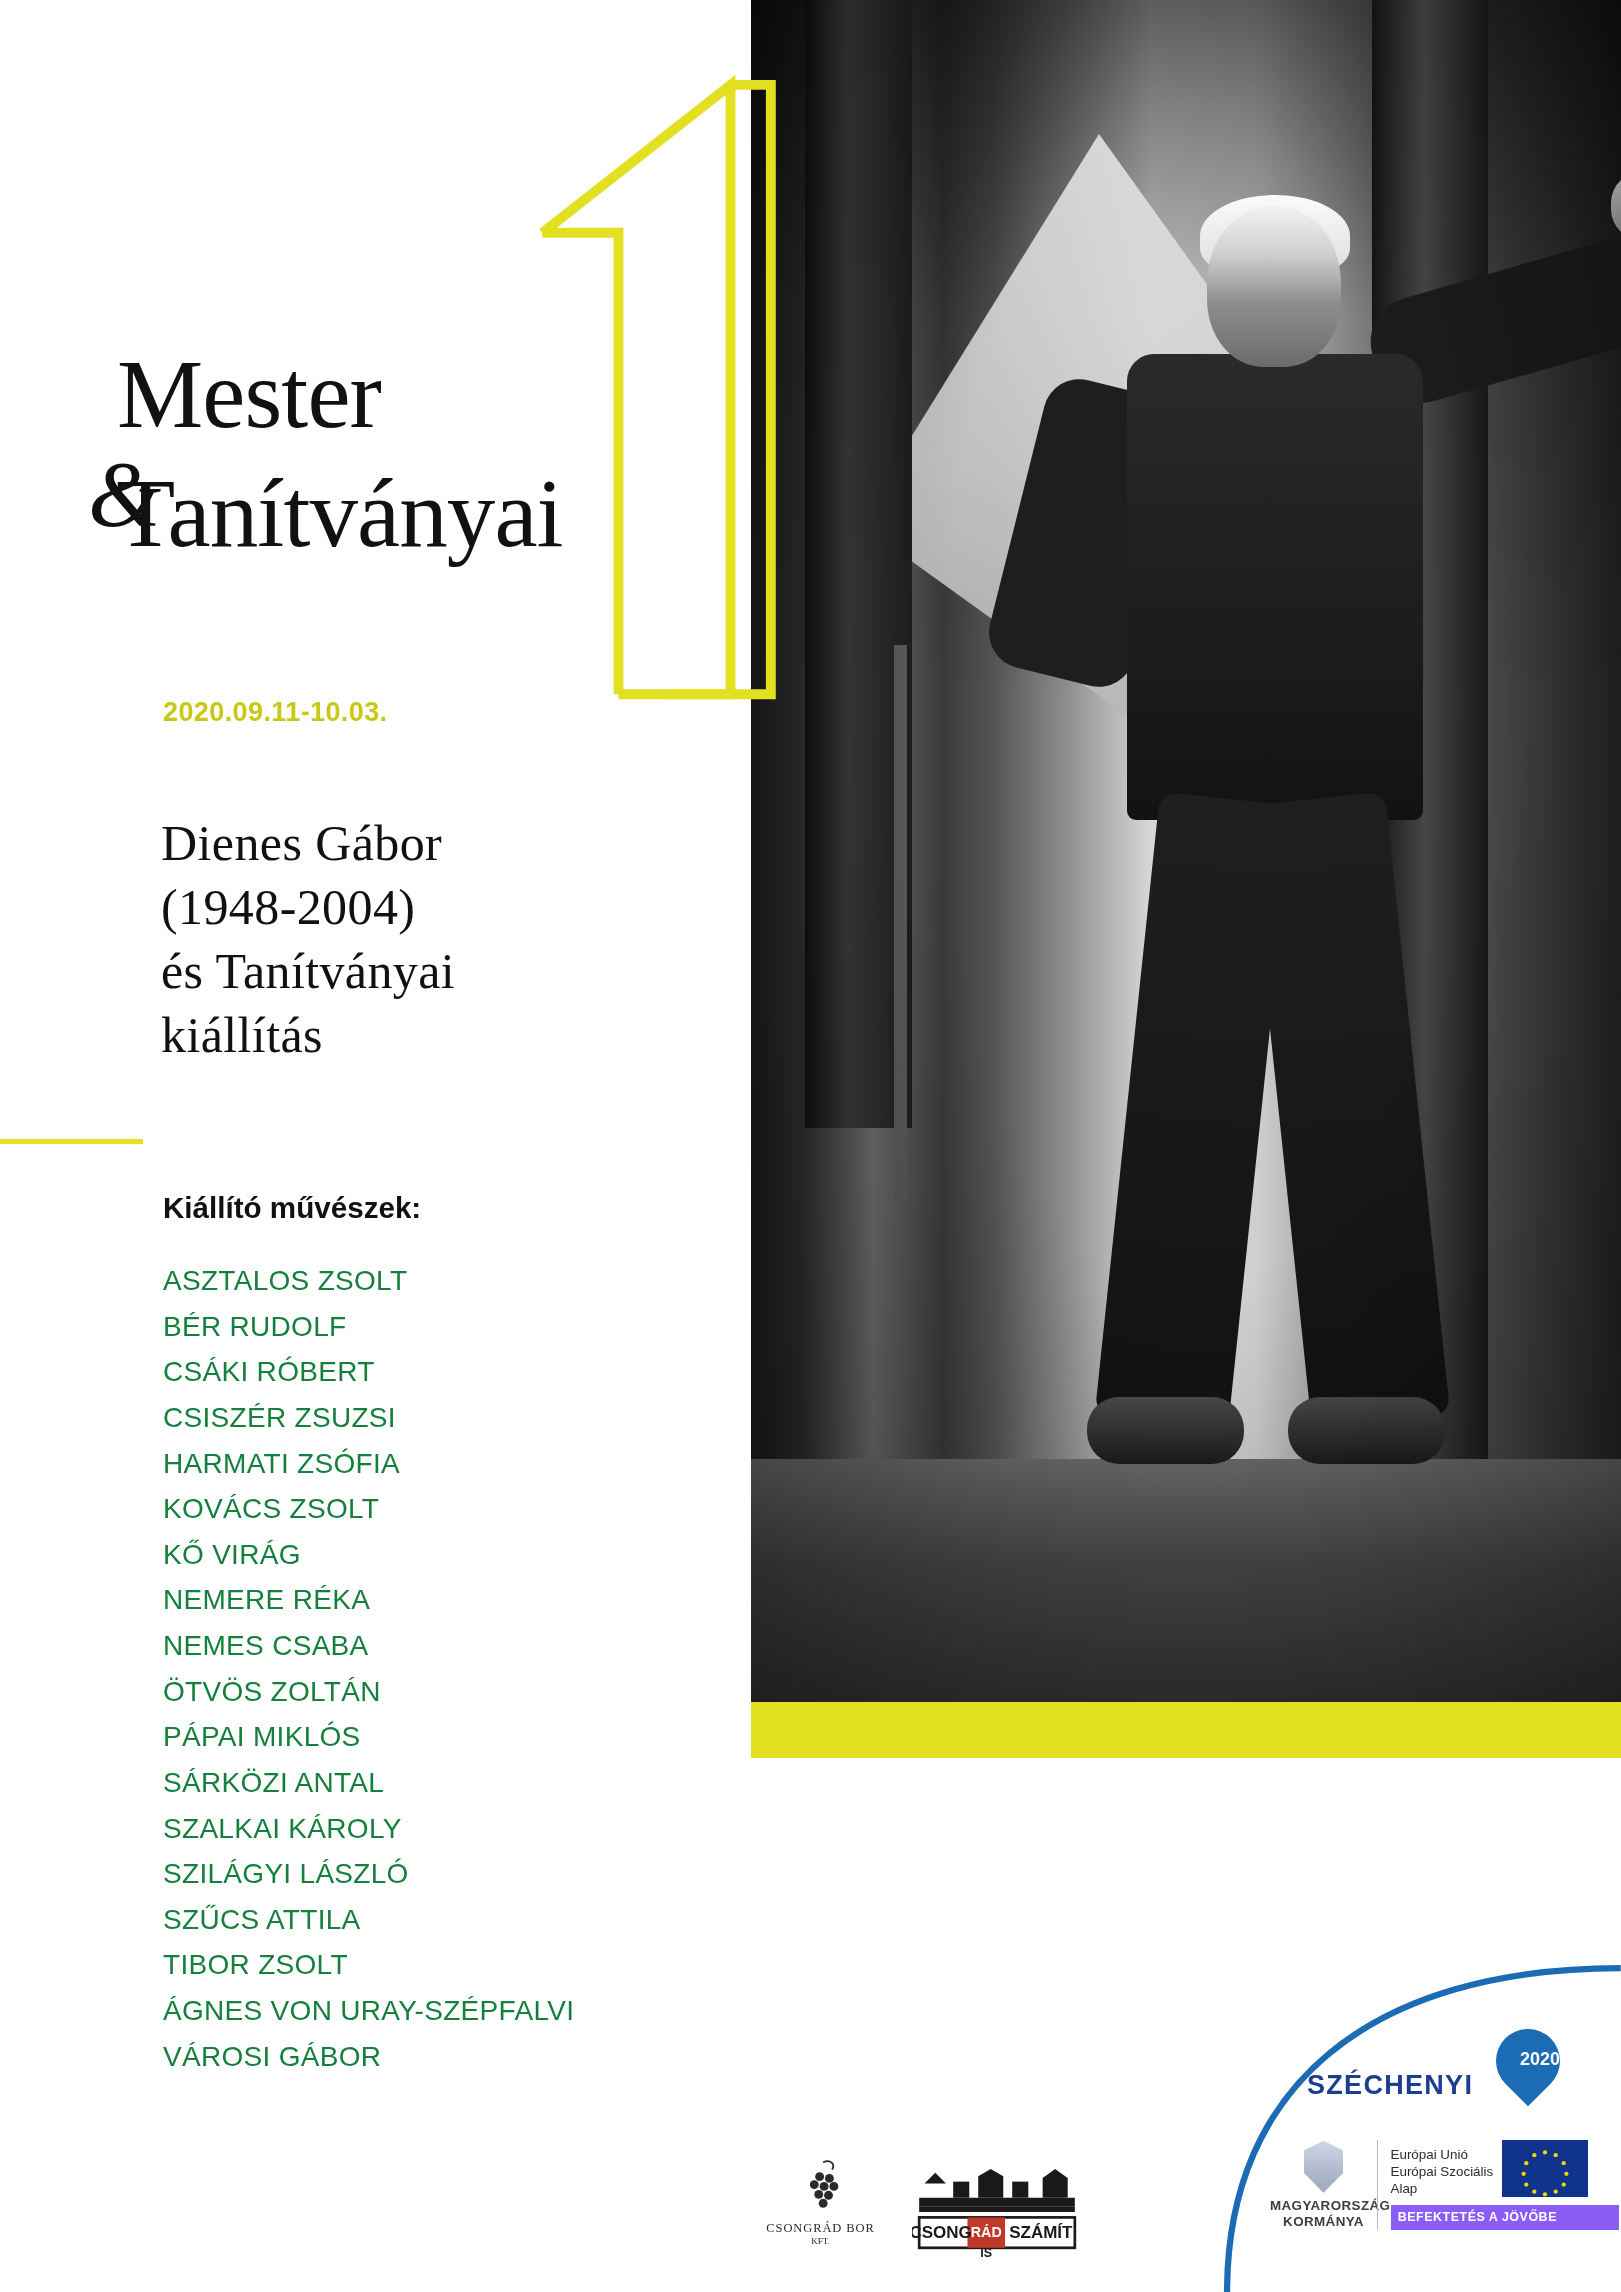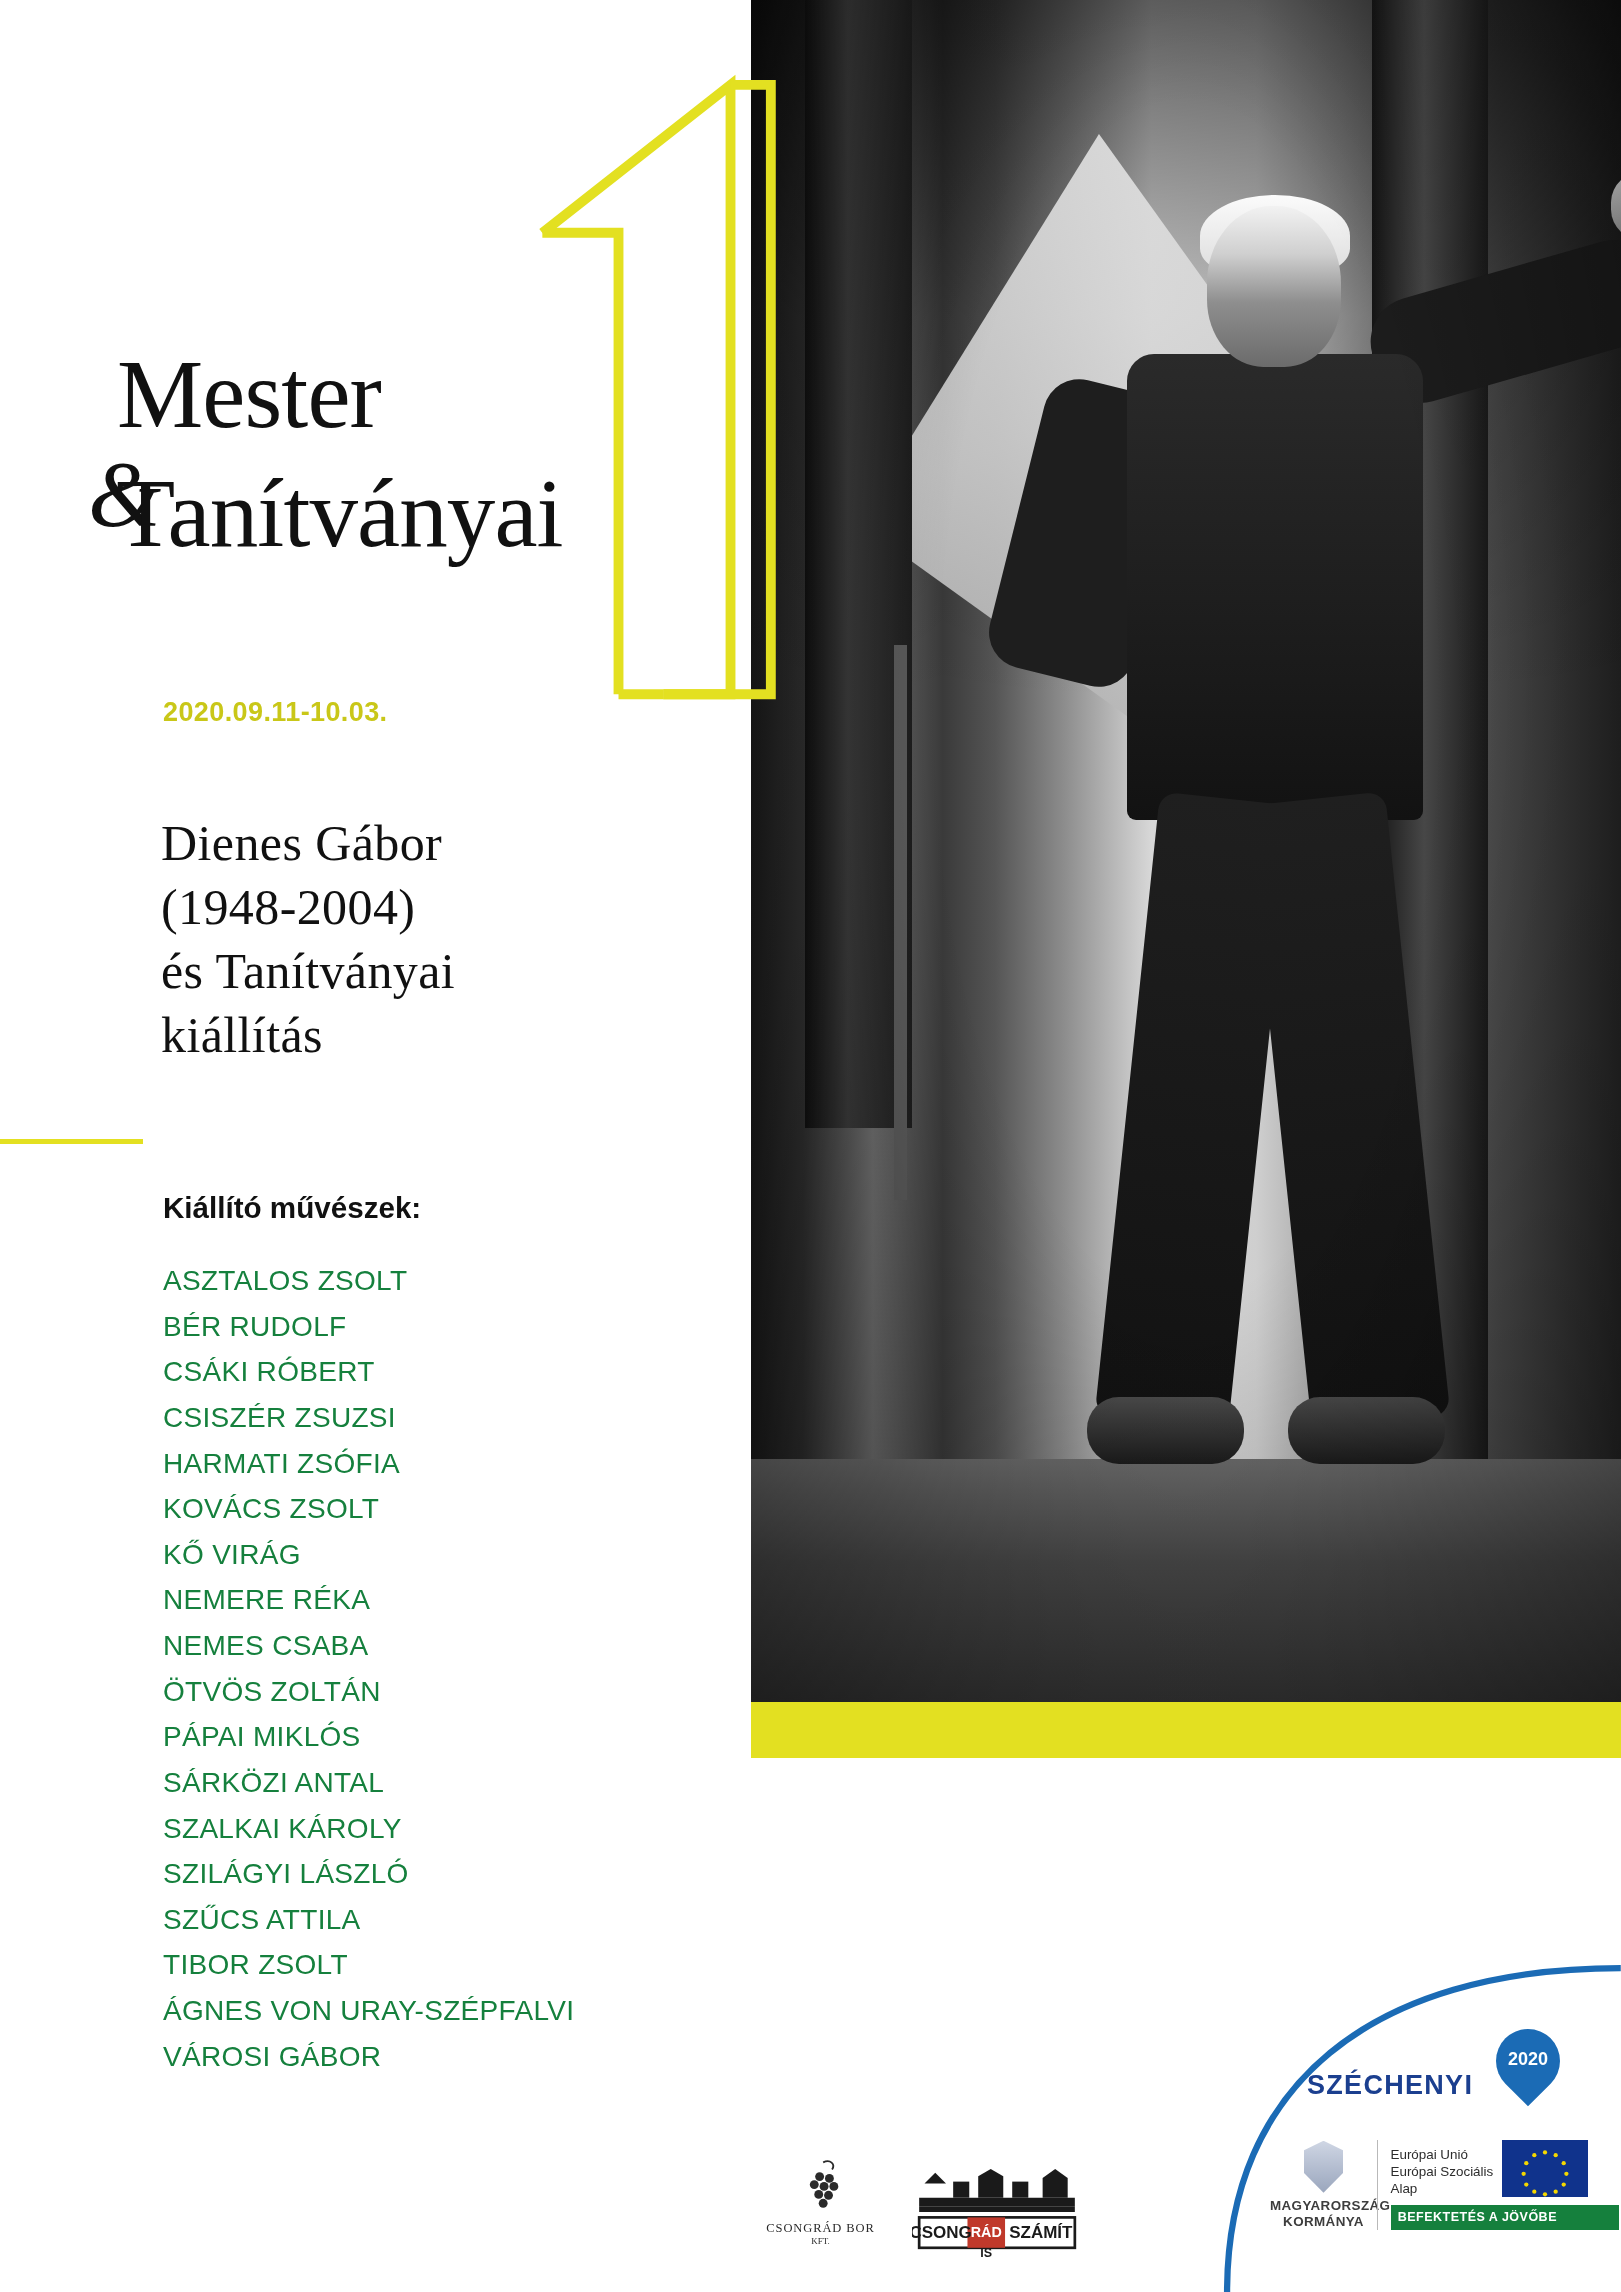--- a/index.html
+++ b/index.html
@@ -361,21 +361,21 @@
     height: 64px;
     border-radius: 50% 50% 50% 0;
     transform: rotate(-45deg);
     background: #1b6bb5;
   }
   .sz-badge .pin-label {
     position: absolute;
     left: 0;
     top: 19.7px;
     width: 64px;
-    text-align: center;
+    text-align: right;
     font-size: 18px;
     font-weight: bold;
     color: #ffffff;
   }
   .sz-bottom {
     position: absolute;
     left: 70px;
     top: 188px;
     width: 349px;
     display: flex;
@@ -415,21 +415,21 @@
   }
   .sz-flag {
     width: 86px;
     height: 57px;
     margin-left: 9px;
     background: #10338c;
     position: relative;
   }
   .sz-invest {
     margin-top: 8px;
-    background: #15803d;
+    background: #8b5cf6;
     color: #fff;
     font-size: 12.5px;
     font-weight: bold;
     letter-spacing: 0.5px;
     padding: 5.4px 7.2px;
   }
 </style>
 </head>
 <body>
 

